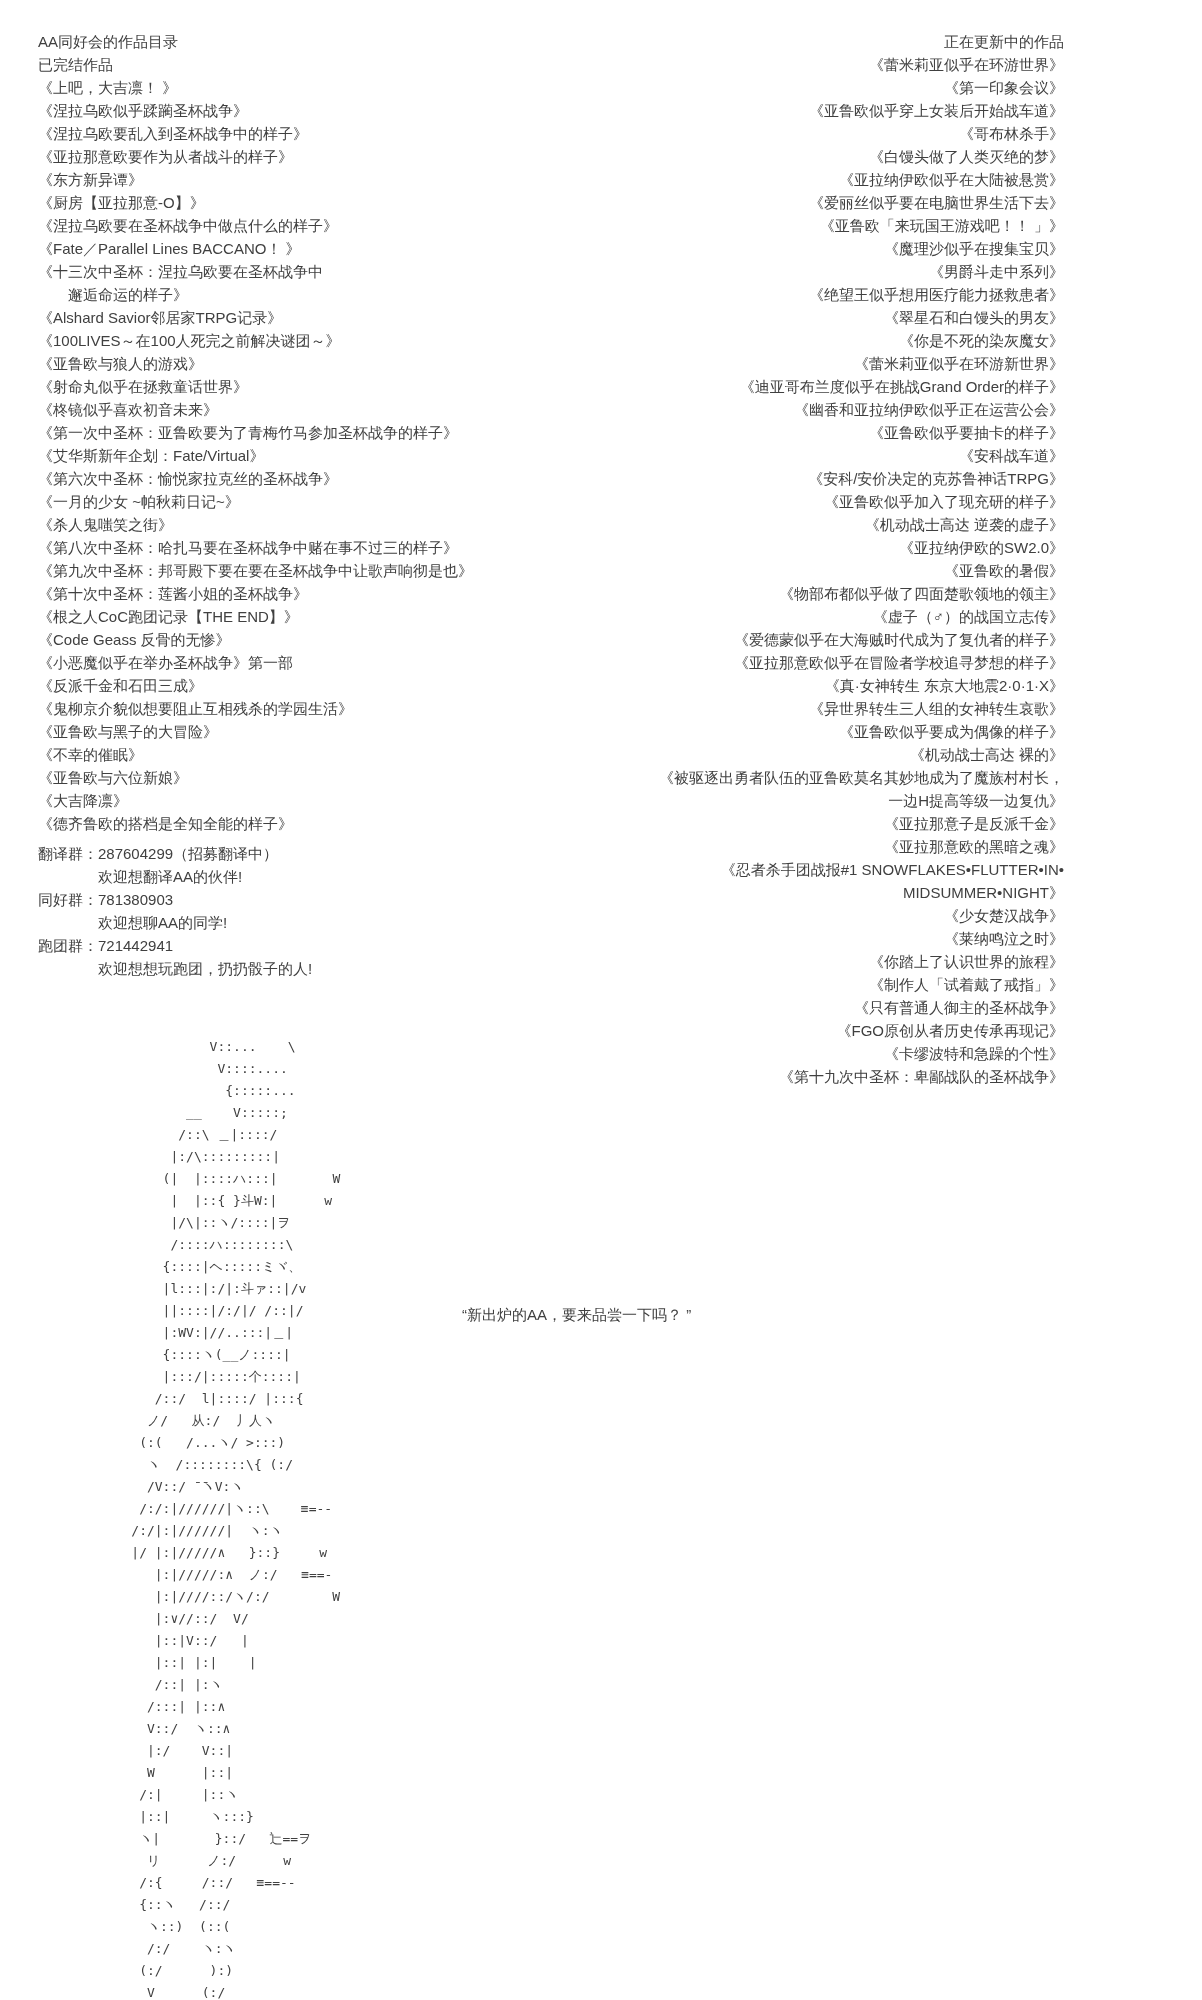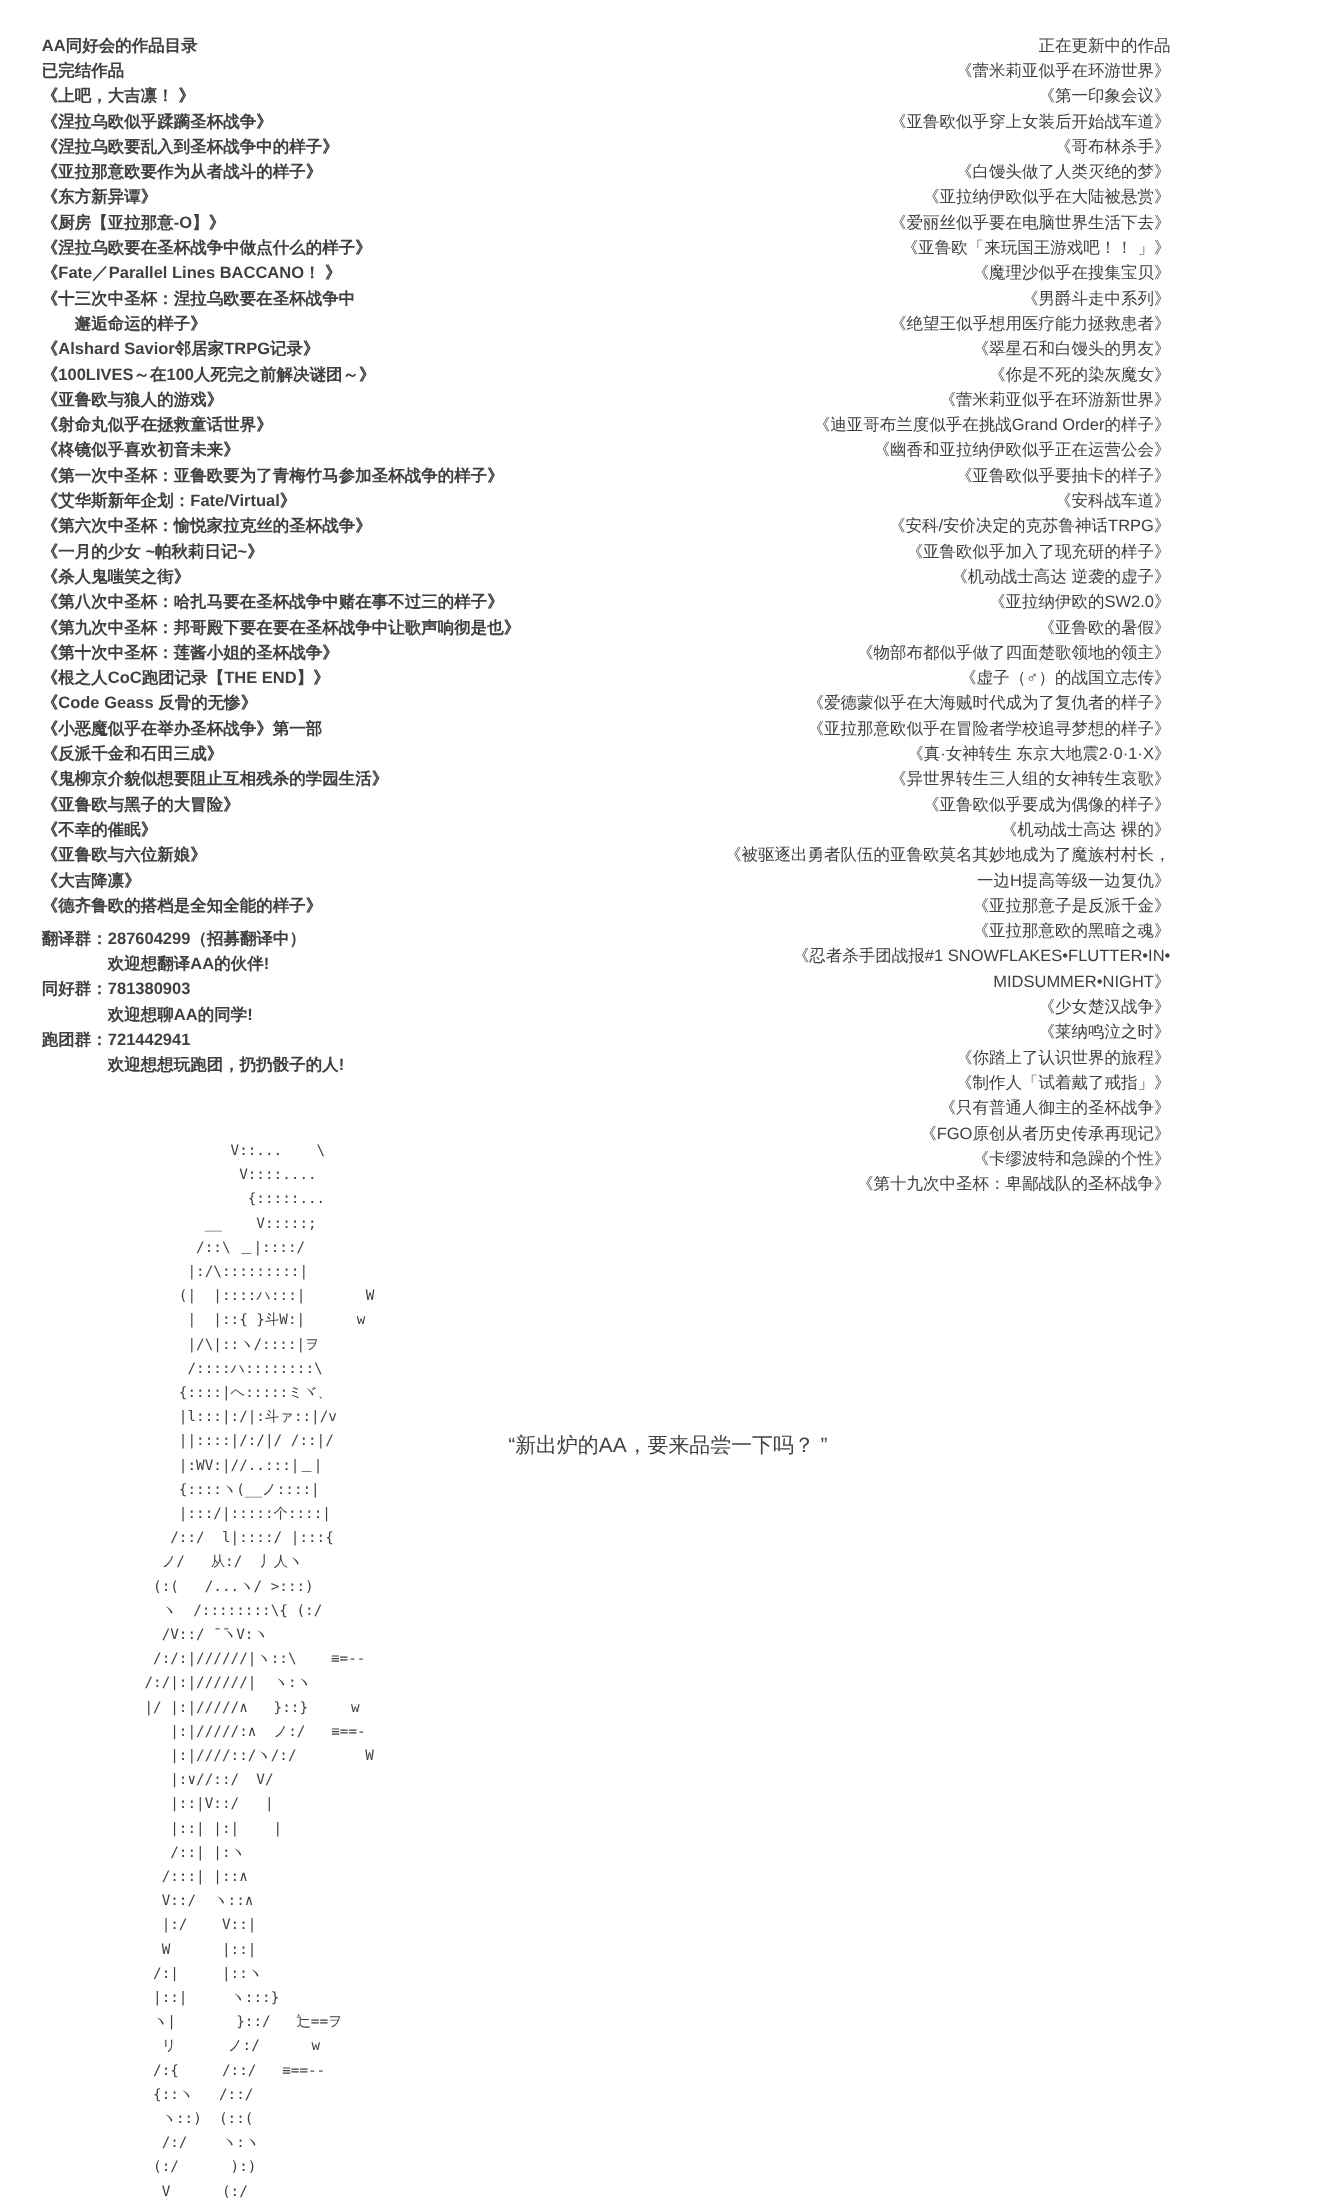--- a/index.html
+++ b/index.html
@@ -5,32 +5,32 @@
   html,body{margin:0;padding:0;}
   body{
     width:1202px;height:2000px;
     background:#ffffff;
     position:relative;
     overflow:hidden;
     font-family:"Liberation Sans","DejaVu Sans",sans-serif;
     color:#404040;
   }
   .col{position:absolute;top:30px;}
-  #left-col{left:38px;width:430px;font-weight:bold;}
+  #left-col{left:38px;width:430px;}
   #right-col{left:464px;width:600px;text-align:right;}
   .line{
     font-size:15px;
     line-height:23px;
     white-space:pre;
   }
   #contact-block{margin-top:7px;}
   #aa-quote{
     position:absolute;
     left:462px;top:1303px;
-    font-size:19px;
+    font-size:15px;
     line-height:23px;
     white-space:pre;
   }
   #ascii-art{
     position:absolute;
     left:100px;top:1036px;
     margin:0;
     font-family:"DejaVu Sans Mono","Liberation Mono",monospace;
     font-size:13px;
     line-height:22px;

